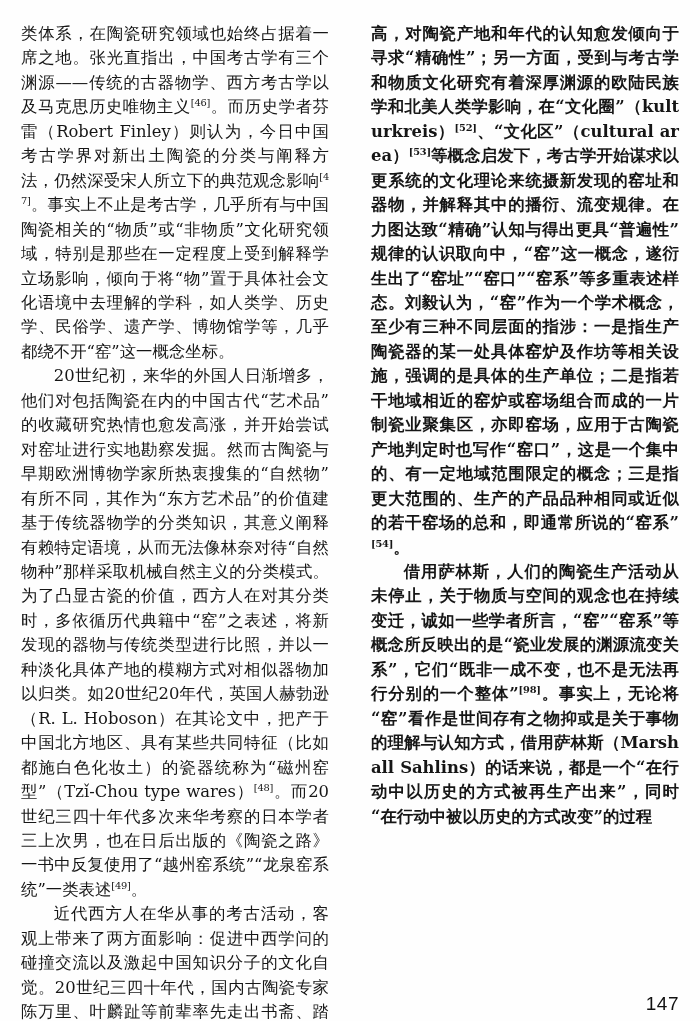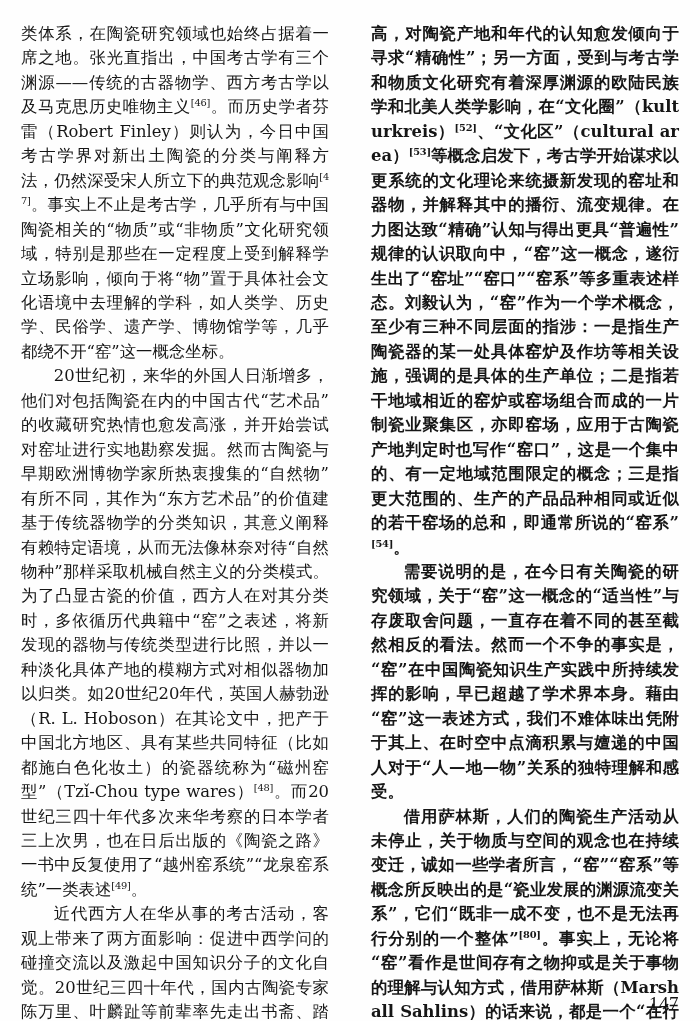--- a/index.html
+++ b/index.html
@@ -68,21 +68,21 @@
     vertical-align: super;
     line-height: 0;
     letter-spacing: -0.02em;
   }
 
   .page-number {
     position: absolute;
     right: 21px;
     bottom: 6px;
     font-size: 19px;
-    font-family: Liberation Serif, serif;
+    font-family: Liberation Sans, sans-serif;
     color: #111;
     letter-spacing: 0.5px;
   }
 </style>
 </head>
 <body>
 
 <div class="page">
 
   <div class="columns">
@@ -94,22 +94,21 @@
       <p class="para"><span>20世纪初，来华的外国人日渐增多，他们对包括陶瓷在内的中国古代“艺术品”的收藏研究热情也愈发高涨，并开始尝试对窑址进行实地勘察发掘。然而古陶瓷与早期欧洲博物学家所热衷搜集的“自然物”有所不同，其作为“东方艺术品”的价值建基于传统器物学的分类知识，其意义阐释有赖特定语境，从而无法像林奈对待“自然物种”那样采取机械自然主义的分类模式。为了凸显古瓷的价值，西方人在对其分类时，多依循历代典籍中“窑”之表述，将新发现的器物与传统类型进行比照，并以一种淡化具体产地的模糊方式对相似器物加以归类。如20世纪20年代，英国人赫勃逊（R. L. Hoboson）在其论文中，把产于中国北方地区、具有某些共同特征（比如都施白色化妆土）的瓷器统称为“磁州窑型”（Tzǐ-Chou type wares）</span><sup class="ref">[48]</sup><span>。而20世纪三四十年代多次来华考察的日本学者三上次男，也在日后出版的《陶瓷之路》一书中反复使用了“越州窑系统”“龙泉窑系统”一类表述</span><sup class="ref">[49]</sup><span>。</span></p>
 
       <p class="para"><span>近代西方人在华从事的考古活动，客观上带来了两方面影响：促进中西学问的碰撞交流以及激起中国知识分子的文化自觉。20世纪三四十年代，国内古陶瓷专家陈万里、叶麟趾等前辈率先走出书斋、踏足田野，对瓷窑进行实地考证并初步探明了一些重要窑址所在地。随着经验研究的普及，约自20世纪50年代起，学者们在调查报告中开始有意识地使用诸如“类型”“系统”“瓷系”“窑系”等概念</span></p>
 
     </div>
 
     <div class="column column-right body-text">
 
       <p class="para cont"><span>高，对陶瓷产地和年代的认知愈发倾向于寻求“精确性”；另一方面，受到与考古学和物质文化研究有着深厚渊源的欧陆民族学和北美人类学影响，在“文化圈”（kulturkreis）</span><sup class="ref">[52]</sup><span>、“文化区”（cultural area）</span><sup class="ref">[53]</sup><span>等概念启发下，考古学开始谋求以更系统的文化理论来统摄新发现的窑址和器物，并解释其中的播衍、流变规律。在力图达致“精确”认知与得出更具“普遍性”规律的认识取向中，“窑”这一概念，遂衍生出了“窑址”“窑口”“窑系”等多重表述样态。刘毅认为，“窑”作为一个学术概念，至少有三种不同层面的指涉：一是指生产陶瓷器的某一处具体窑炉及作坊等相关设施，强调的是具体的生产单位；二是指若干地域相近的窑炉或窑场组合而成的一片制瓷业聚集区，亦即窑场，应用于古陶瓷产地判定时也写作“窑口”，这是一个集中的、有一定地域范围限定的概念；三是指更大范围的、生产的产品品种相同或近似的若干窑场的总和，即通常所说的“窑系”</span><sup class="ref">[54]</sup><span>。</span></p>
 
-      <p class="para"><span>需要说明的是，在今日有关陶瓷的研究领域，关于“窑”这一概念的“适当性”与存废取舍问题，一直存在着不同的甚至截然相反的看法。然而一个不争的事实是，“窑”在中国陶瓷知识生产实践中所持续发挥的影响，早已超越了学术界本身。藉由“窑”这一表述方式，我们不难体味出凭附于其上、在时空中点滴积累与嬗递的中国人对于“人—地—物”关系的独特理解和感受。</span></p>
 
-      <p class="para"><span>借用萨林斯，人们的陶瓷生产活动从未停止，关于物质与空间的观念也在持续变迁，诚如一些学者所言，“窑”“窑系”等概念所反映出的是“瓷业发展的渊源流变关系”，它们“既非一成不变，也不是无法再行分别的一个整体”</span><sup class="ref">[80]</sup><span>。事实上，无论将“窑”看作是世间存有之物抑或是关于事物的理解与认知方式，借用萨林斯（Marshall Sahlins）的话来说，都是一个“在行动中以历史的方式被再生产出来”，同时“在行动中被以历史的方式改变”的过程</span></p>
+      <p class="para"><span>借用萨林斯，人们的陶瓷生产活动从未停止，关于物质与空间的观念也在持续变迁，诚如一些学者所言，“窑”“窑系”等概念所反映出的是“瓷业发展的渊源流变关系”，它们“既非一成不变，也不是无法再行分别的一个整体”</span><sup class="ref">[98]</sup><span>。事实上，无论将“窑”看作是世间存有之物抑或是关于事物的理解与认知方式，借用萨林斯（Marshall Sahlins）的话来说，都是一个“在行动中以历史的方式被再生产出来”，同时“在行动中被以历史的方式改变”的过程</span></p>
 
     </div>
   </div>
 
   <div class="page-number">147</div>
 
 </div>
 
 </body></html>

